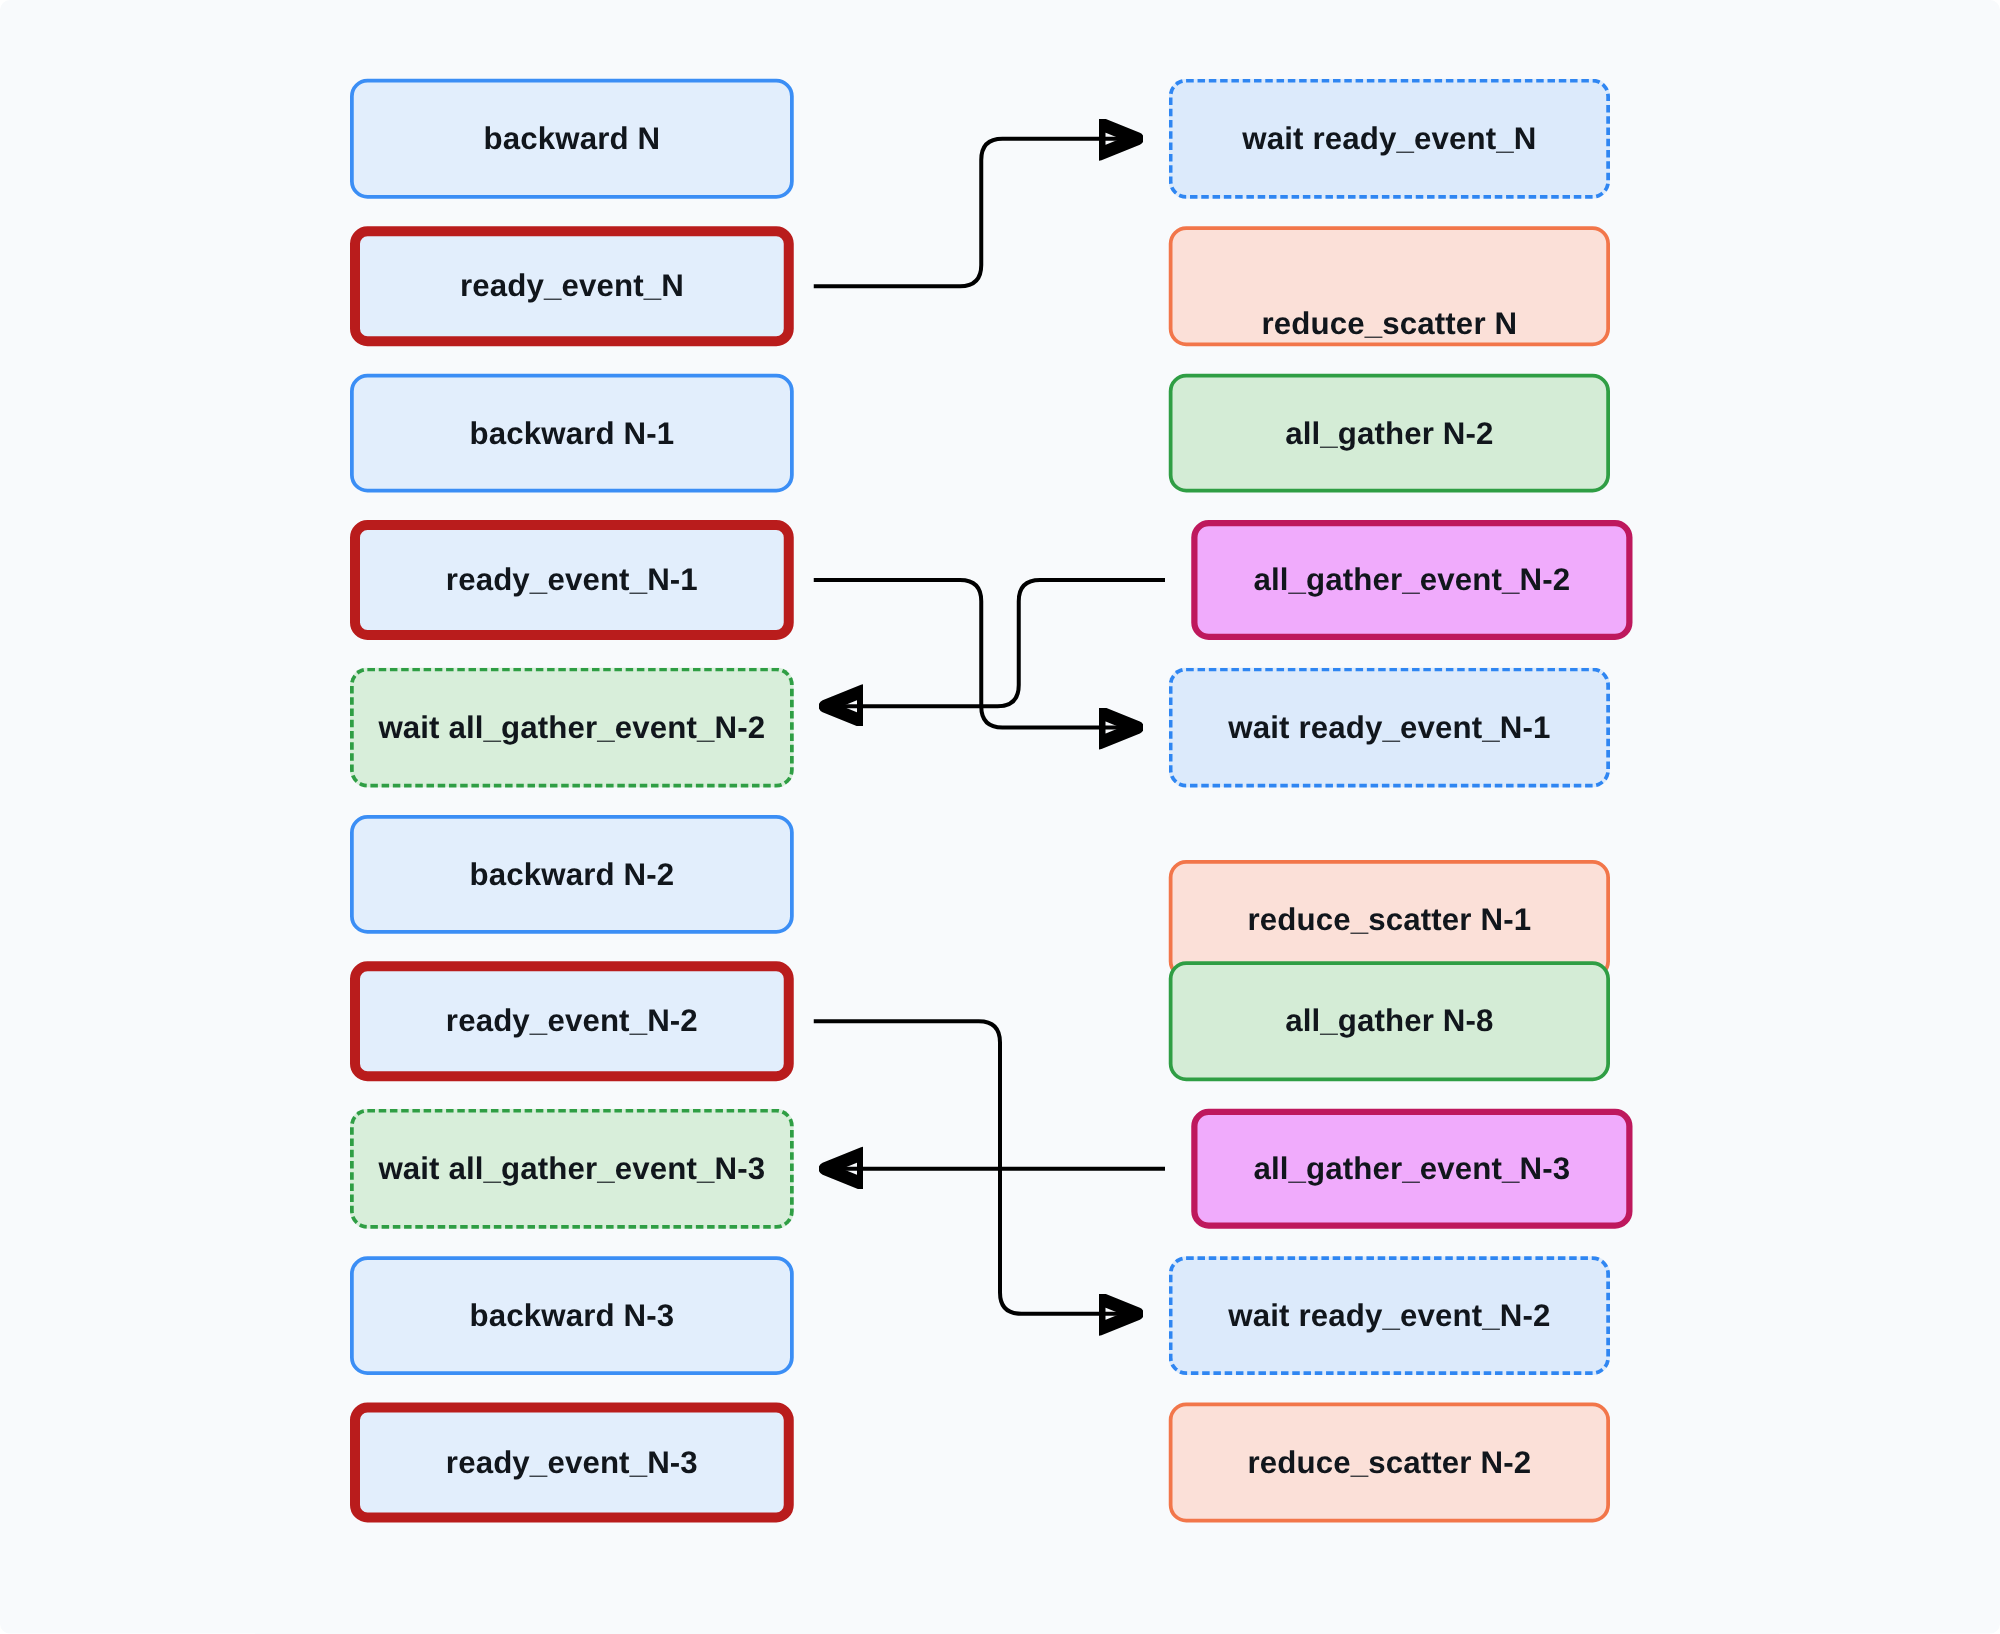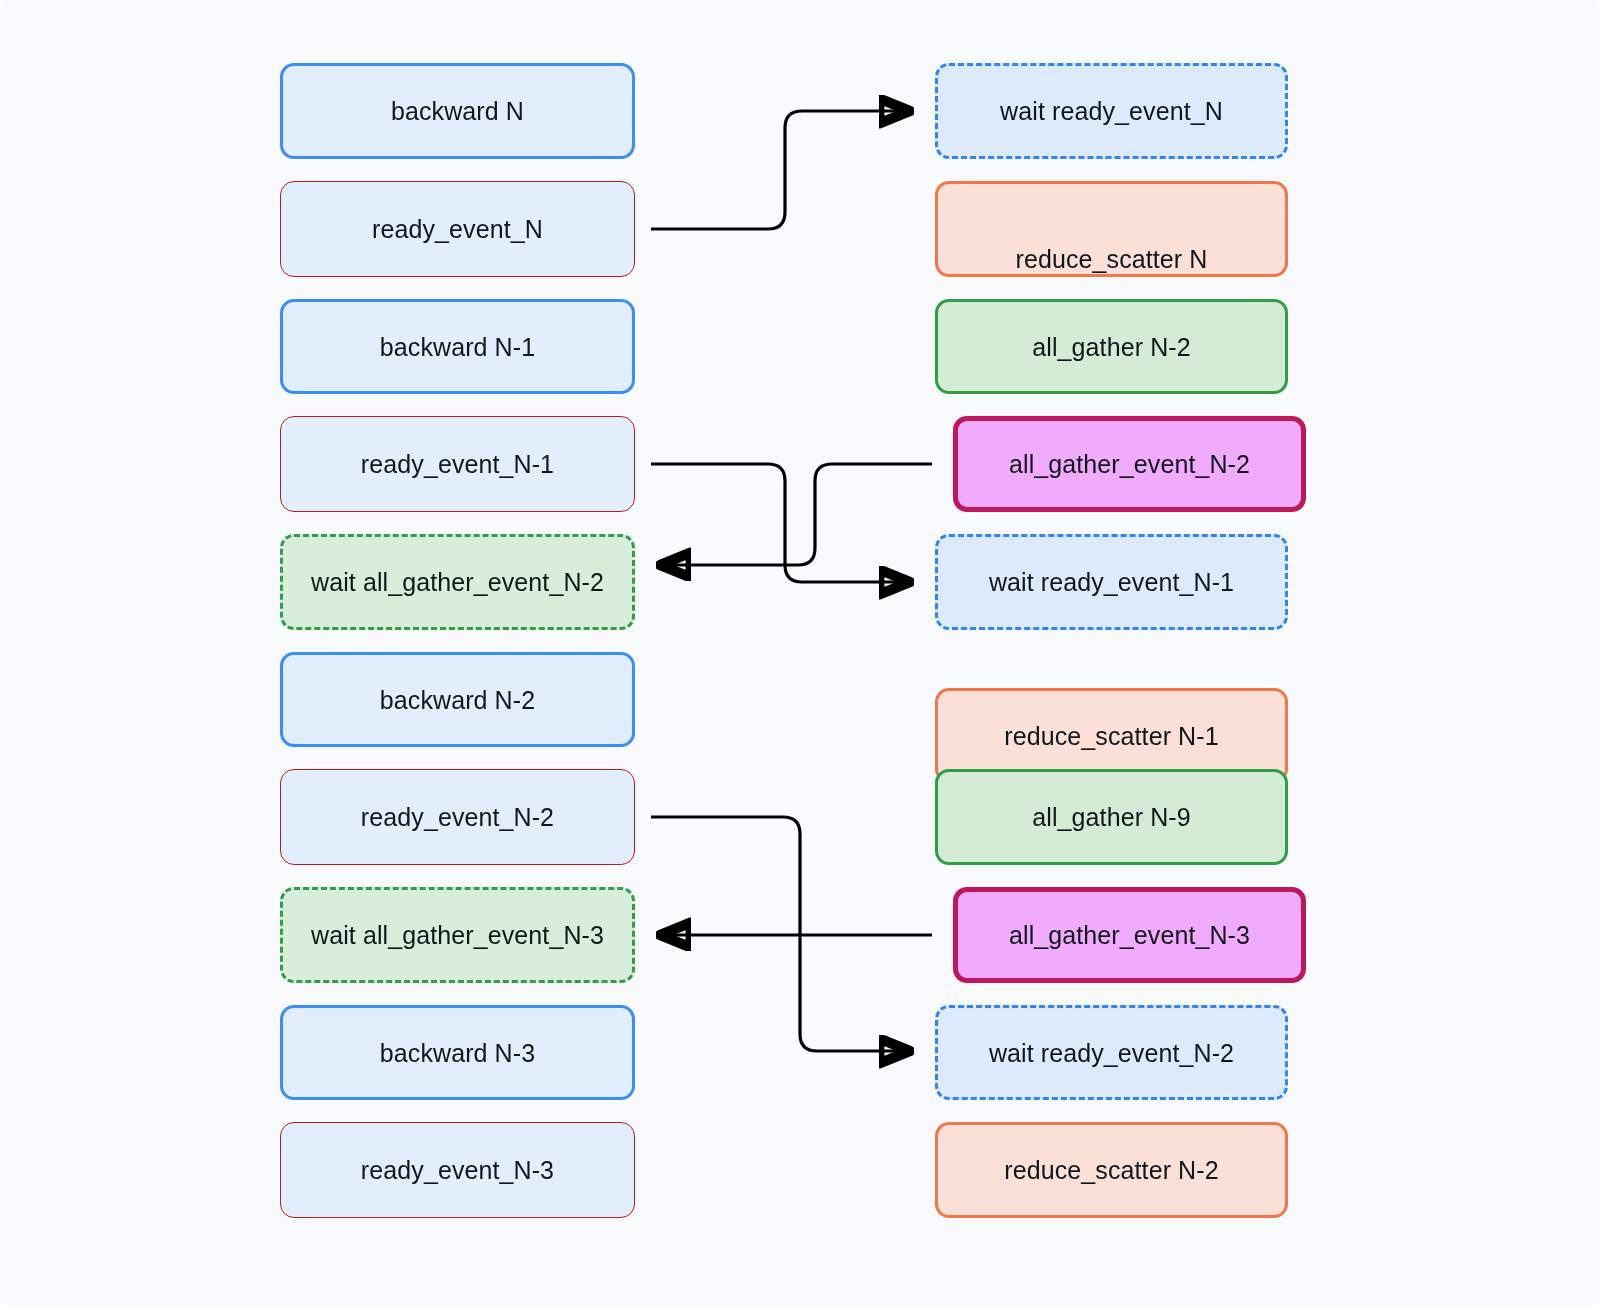--- a/index.html
+++ b/index.html
@@ -8,20 +8,21 @@
     background: #ffffff;
   }
   #canvas {
     position: relative;
     width: 1600px;
     height: 1307px;
     background: #f8fafc;
     border-radius: 8px;
     overflow: hidden;
     font-family: "Liberation Sans", sans-serif;
+    font-weight: bold;
   }
   .node {
     position: absolute;
     box-sizing: border-box;
     display: flex;
     align-items: center;
     justify-content: center;
     border-radius: 14px;
     font-size: 25px;
     color: #11161c;
@@ -31,21 +32,21 @@
     padding: 0 14px;
   }
   
   .n-blue {
     background: #e2eefc;
     border: 3px solid #3b8ef5;
   }
   
   .n-blue-strong {
     background: #e2eefc;
-    border: 1px solid #b91c1c;
+    border: 8px solid #b91c1c;
   }
   
   .n-blue-dashed {
     background: #dceafb;
     border: 3px dashed #2f86f2;
   }
   
   .n-orange {
     background: #fbe0d8;
     border: 3px solid #f2764a;
@@ -147,21 +148,21 @@
       <div class="node n-green-strong" style="left: 935px; width: 353px; top: 416px; height: 96px;">
         <span>all_gather_event_N-2</span>
       </div>
       <div class="node n-blue-dashed" style="left: 935px; width: 353px; top: 534px; height: 96px;">
         <span>wait ready_event_N-1</span>
       </div>
       <div class="node n-orange" style="left: 935px; width: 353px; top: 688px; height: 95px;">
         <span>reduce_scatter N-1</span>
       </div>
       <div class="node n-green" style="left: 935px; width: 353px; top: 769px; height: 96px;">
-        <span>all_gather N-9</span>
+        <span>all_gather N-8</span>
       </div>
       <div class="node n-green-strong" style="left: 935px; width: 353px; top: 887px; height: 96px;">
         <span>all_gather_event_N-3</span>
       </div>
       <div class="node n-blue-dashed" style="left: 935px; width: 353px; top: 1005px; height: 95px;">
         <span>wait ready_event_N-2</span>
       </div>
       <div class="node n-orange" style="left: 935px; width: 353px; top: 1122px; height: 96px;">
         <span>reduce_scatter N-2</span>
       </div>

